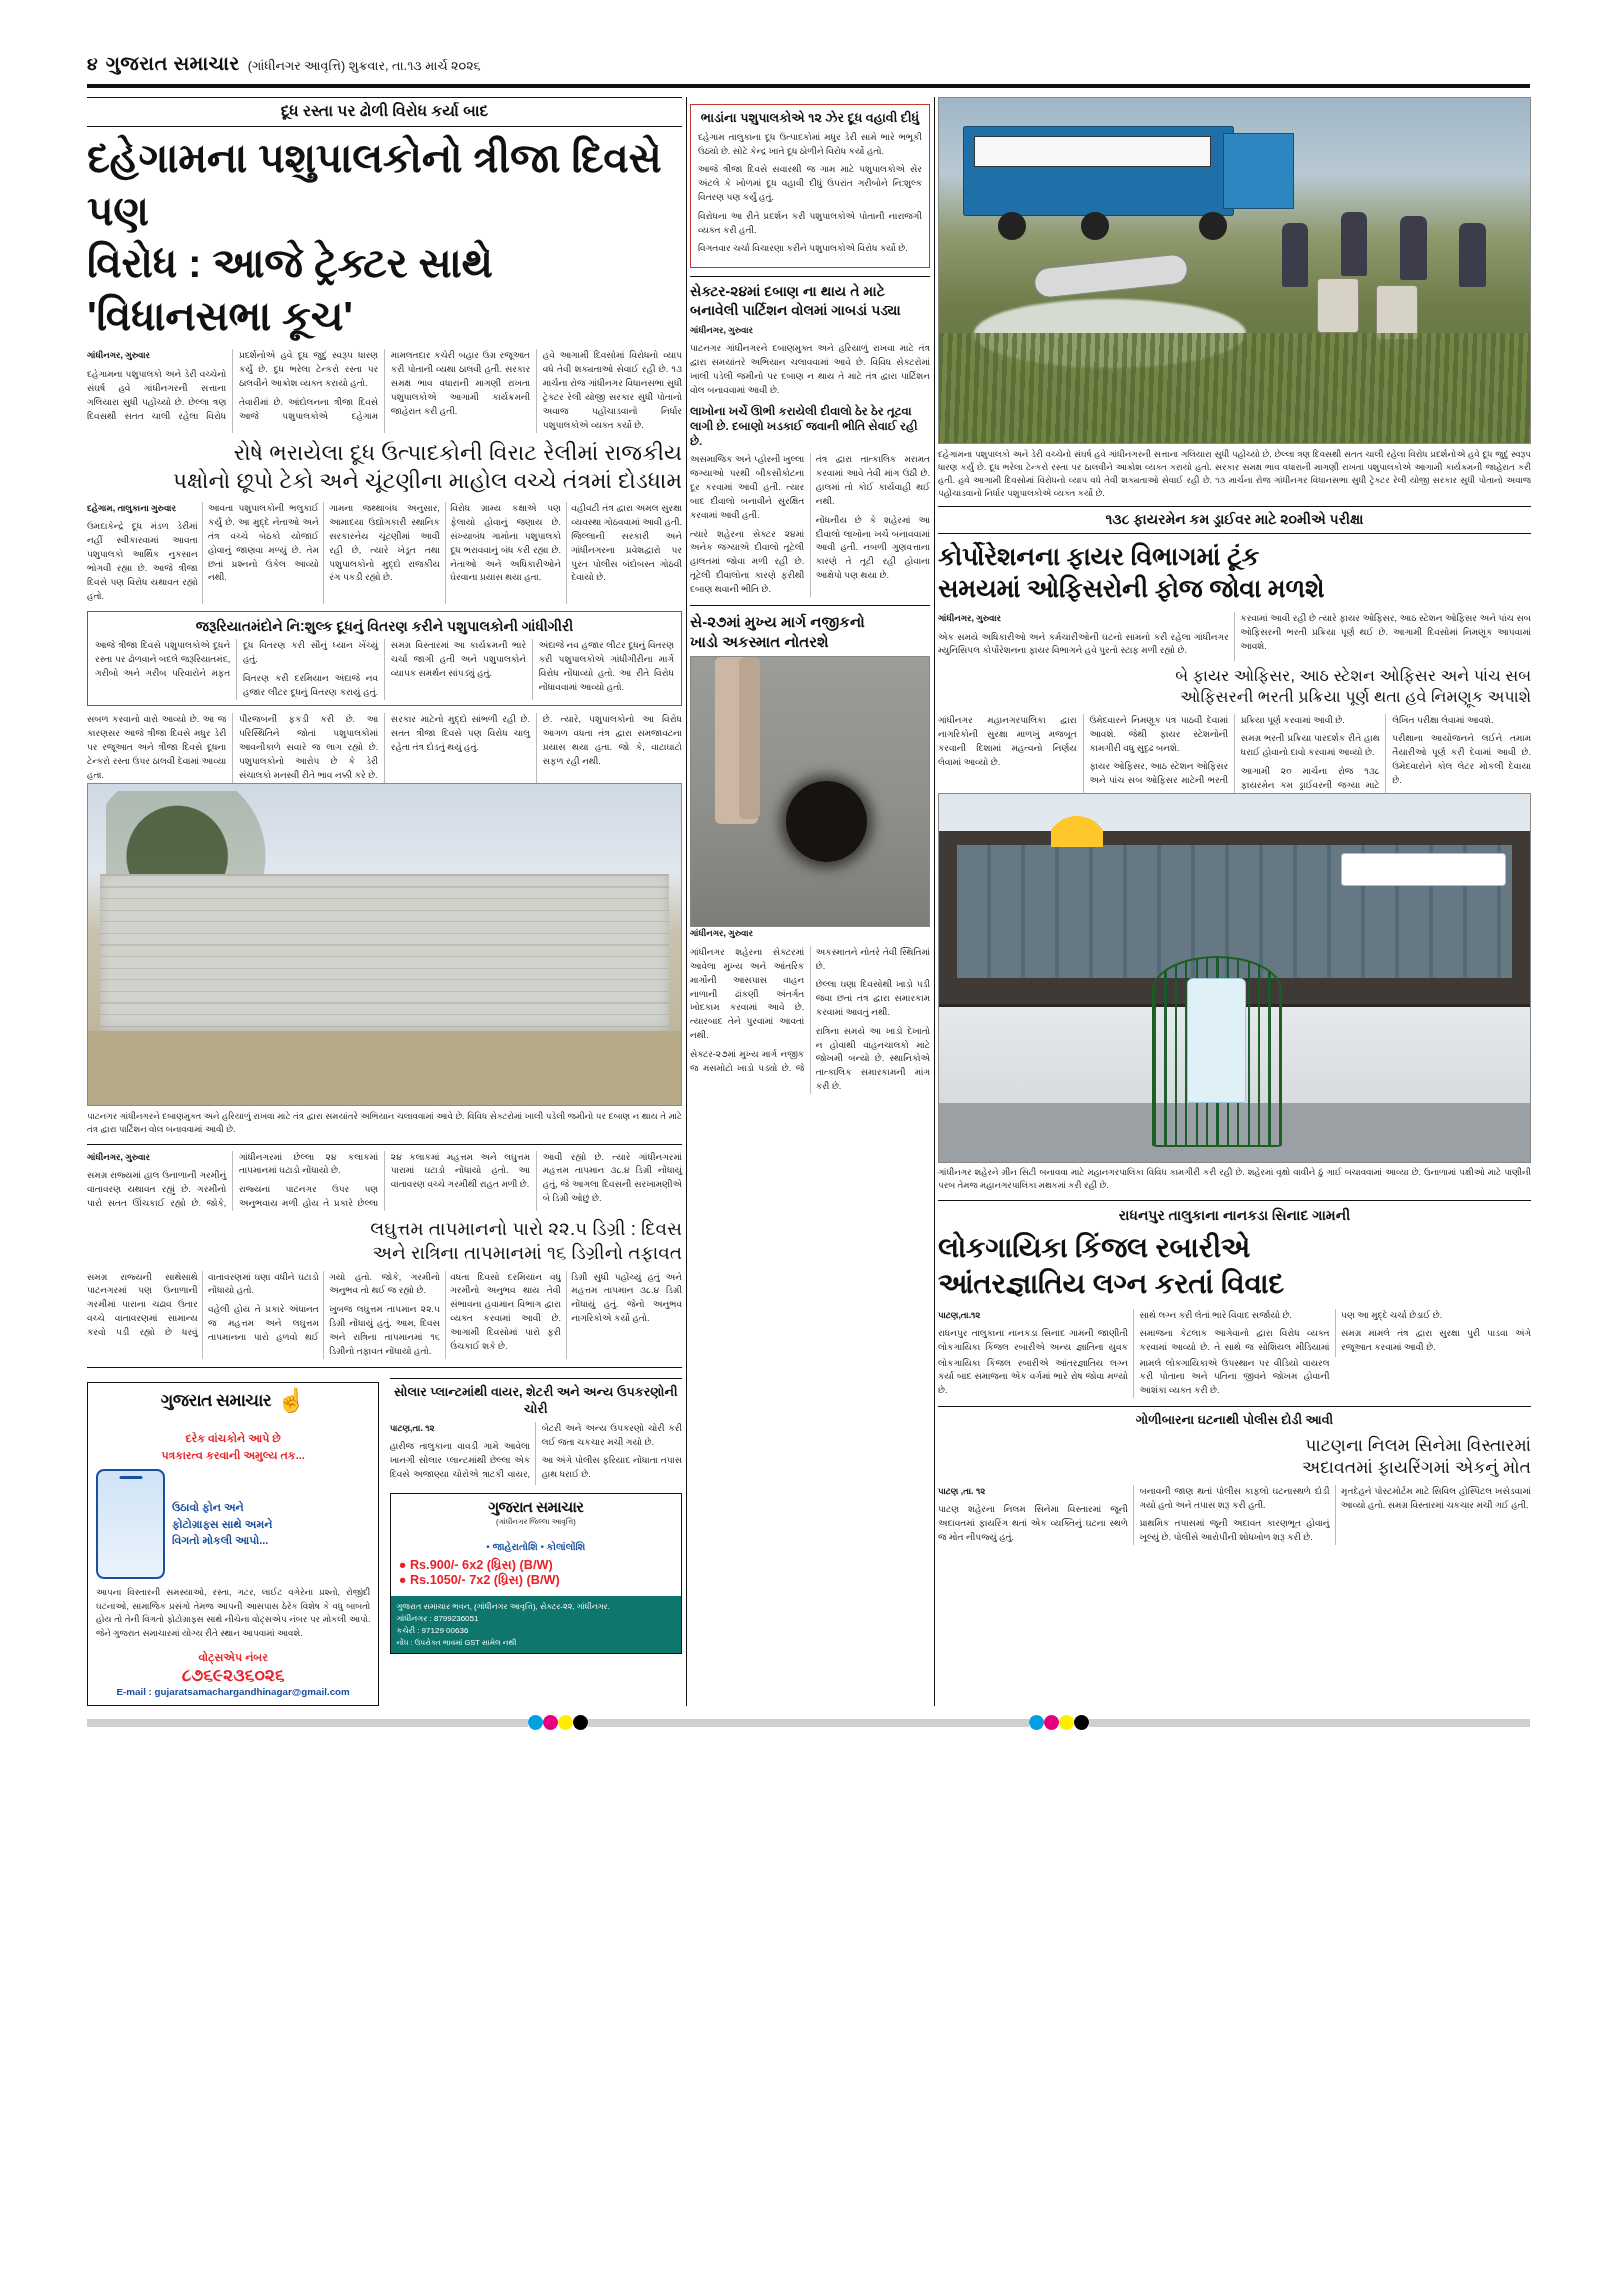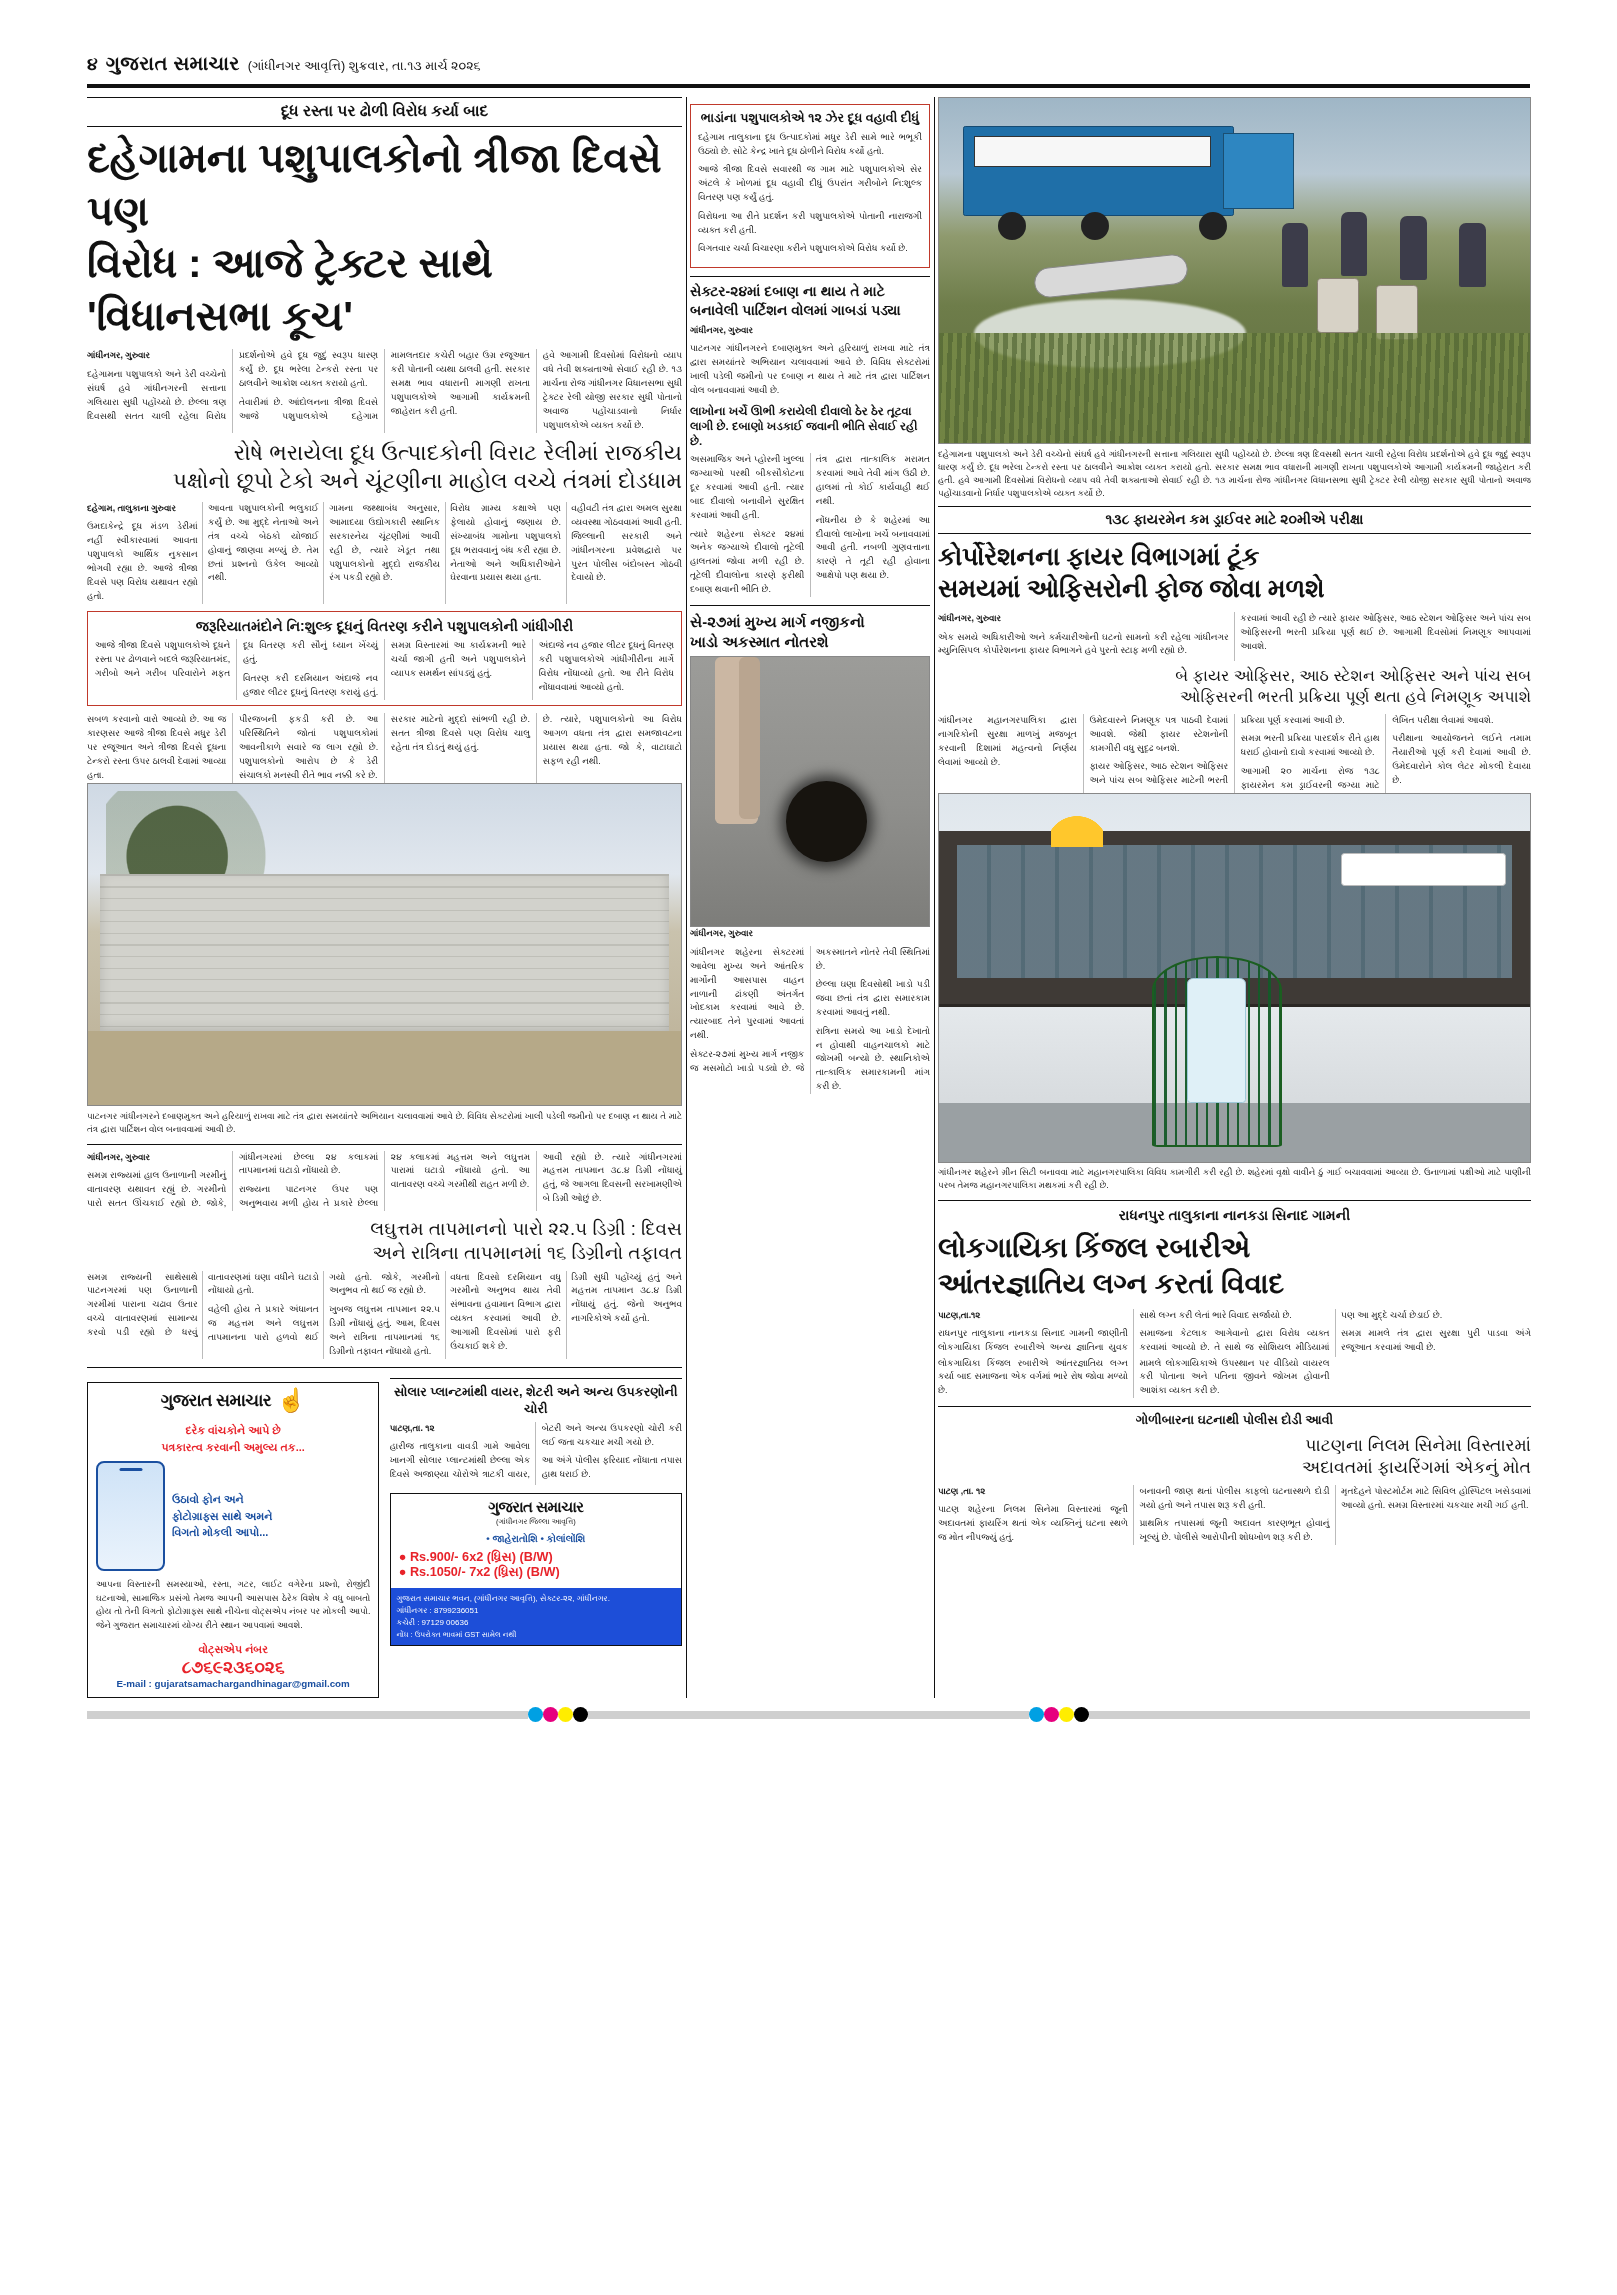--- a/index.html
+++ b/index.html
@@ -149,21 +149,21 @@
     padding: 0;
     background: #fff;
   }
   .ad-logo {
     display:flex; align-items:center; gap:5.8px; justify-content:center;
     background:#fff; padding: 4.6px 3.5px 2.3px 3.5px;
   }
   .ad-logo .mark {
     font-size: 17.3px; font-weight: bold; color:#111; letter-spacing:-0.6px;
   }
-  .ad-body { padding: 5.8px 8px 8px 8px; }
+  .ad-body { padding: 5.8px 8px 8px 8px; margin-top: 8px; }
   .ad-line { font-size: 11px; line-height: 1.5; text-align:center; }
   .ad-red { color: #e8232a; font-weight: bold; }
   .ad-blue { color: #1a4fa0; font-weight: bold; }
   .ad-phone { font-size: 17.3px; font-weight: bold; color:#e8232a; text-align:center; }
   .ad-mail { font-size: 9.8px; font-weight: bold; color:#1a4fa0; text-align:center; }
   .ad-small { font-size: 8.7px; line-height:1.55; text-align:justify; }
   .price-row { font-size: 12.7px; font-weight: bold; color:#e8232a; }
   .bullet { color:#e8232a; }
 
   .phoneimg {
@@ -313,21 +313,21 @@
           <div class="ad">
             <div class="ad-logo" style="flex-direction:column; gap:1.2px;">
               <span class="mark" style="font-size:15px">ગુજરાત સમાચાર</span>
               <span class="tiny">(ગાંધીનગર જિલ્લા આવૃત્તિ)</span>
             </div>
             <div class="ad-body" style="padding-top:2.3px">
               <div class="ad-line ad-blue" style="font-size:9.8px">• જાહેરાતોશિ • કોલાંલોંશિ</div>
               <div class="price-row mt6"><span class="bullet">●</span> <span>Rs.900/- 6x2 (ધ્રિસ) (B/W)</span></div>
               <div class="price-row"><span class="bullet">●</span> <span>Rs.1050/- 7x2 (ધ્રિસ) (B/W)</span></div>
             </div>
-            <div style="background:#1d4ed8; color:#fff; padding:4.6px 5.8px; font-size:8px; line-height:1.5;">
+            <div style="background:#0f766e; color:#fff; padding:4.6px 5.8px; font-size:8px; line-height:1.5;">
               <div>ગુજરાત સમાચાર ભવન, (ગાંધીનગર આવૃત્તિ), સેક્ટર-૨૨, ગાંધીનગર.</div>
               <div>ગાંધીનગર : 8799236051</div>
               <div>કચેરી : 97129 00636</div>
               <div class="tiny">નોંધ : ઉપરોક્ત ભાવમાં GST સામેલ નથી</div>
             </div>
           </div>
         </div>
       </div>
     </div>
 

